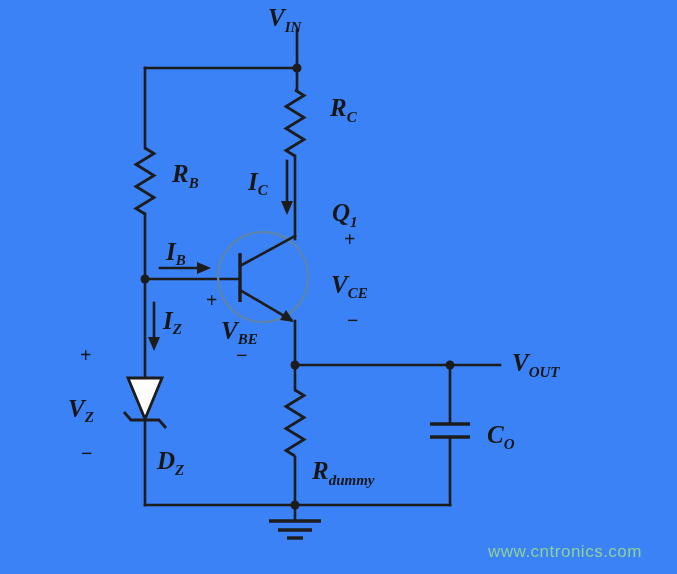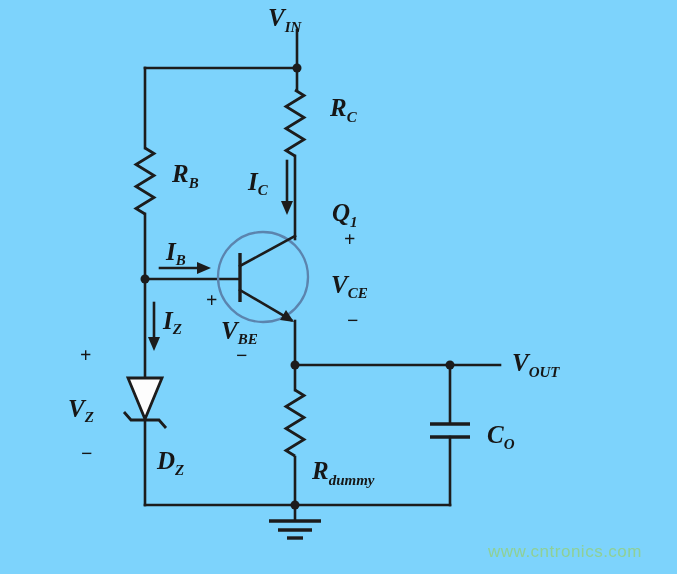--- a/index.html
+++ b/index.html
@@ -4,21 +4,21 @@
 <style>
   html, body {
     margin: 0;
     padding: 0;
     background: #fbfbfb;
   }
   .stage {
     position: relative;
     width: 677px;
     height: 574px;
-    background: #7dd3fc;
+    background: #3b82f6;
     overflow: hidden;
   }
   svg { display: block; }
   .lbl {
     font-family: "Liberation Serif", serif;
     font-weight: bold;
     font-style: italic;
     font-size: 25px;
     fill: #161616;
   }

